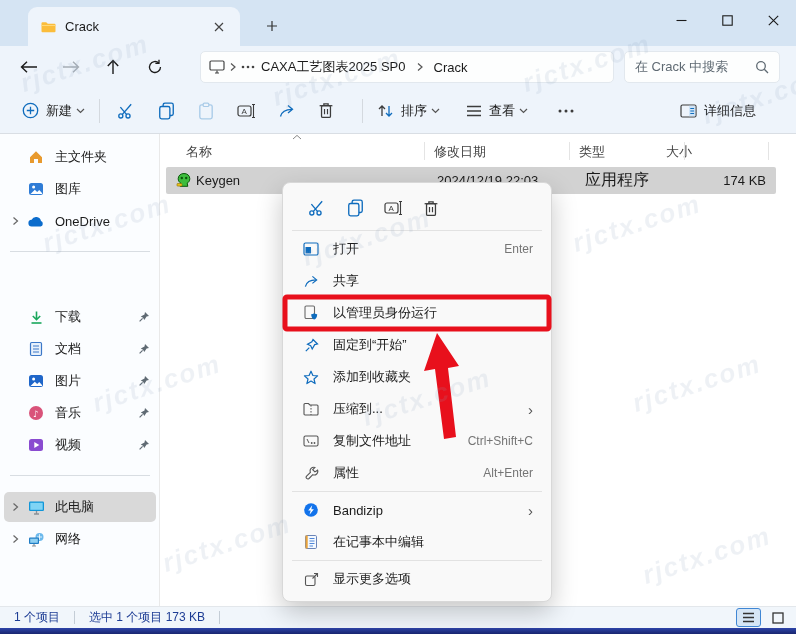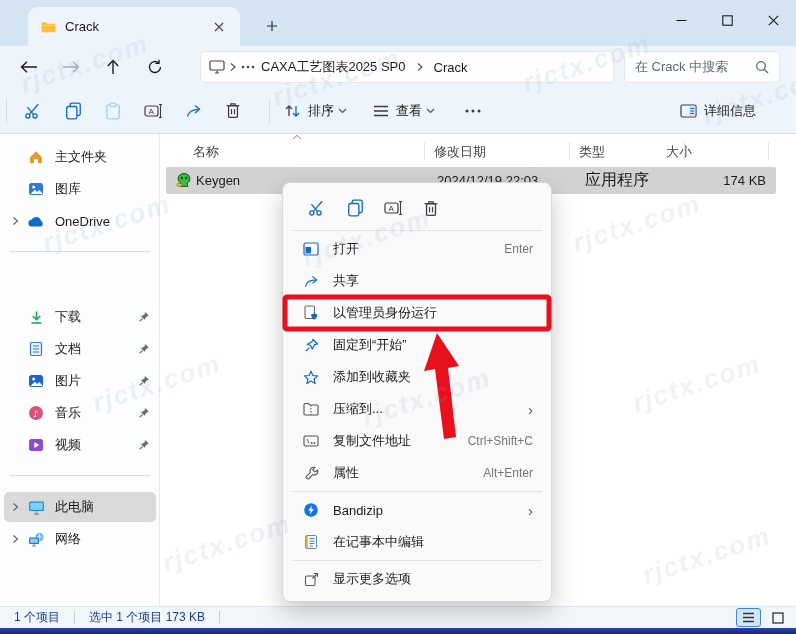--- a/index.html
+++ b/index.html
@@ -195,20 +195,34 @@
       <span>
         <svg width="14" height="14" viewBox="0 0 14 14">
             <circle cx="6" cy="6" r="4.3" fill="none" stroke="#5f6a73" stroke-width="1.3"></circle>
             <path d="M9.3 9.3L13 13" stroke="#5f6a73" stroke-width="1.3"></path>
           </svg>
       </span>
     </div>
   </div>
 
   <div class="toolbar">
+    <div class="tb-group" style="margin-left:14px;">
+      <div class="tb-btn">
+        <span>
+          <svg width="17" height="17" viewBox="0 0 17 17">
+              <circle cx="8.5" cy="8.5" r="7.2" fill="none" stroke="#0f6cbd" stroke-width="1.3"></circle>
+              <path d="M8.5 4.8v7.4M4.8 8.5h7.4" stroke="#0f6cbd" stroke-width="1.3"></path>
+            </svg>
+        </span>
+        <span class="tb-label">新建</span>
+        <svg width="9" height="6" viewBox="0 0 9 6">
+            <path d="M1 1l3.5 3.5L8 1" fill="none" stroke="#555" stroke-width="1.2"></path>
+          </svg>
+      </div>
+    </div>
     <div class="tb-sep"></div>
     <div class="tb-btn tb-icon-btn">
       <svg width="18" height="18" viewBox="0 0 16 16">
           <circle cx="3.4" cy="12.4" r="1.8" fill="none" stroke="#0f6cbd" stroke-width="1.2"></circle>
           <circle cx="9.8" cy="12.4" r="1.8" fill="none" stroke="#0f6cbd" stroke-width="1.2"></circle>
           <path d="M4.6 11.2L12.6 2M8.6 11.2L3 4.6" stroke="#0f6cbd" stroke-width="1.2" fill="none"></path>
         </svg>
     </div>
     <div class="tb-btn tb-icon-btn">
       <svg width="17" height="18" viewBox="0 0 15 16">
@@ -436,21 +450,21 @@
         <span class="s-label">网络</span>
       </div>
     </div>
 
     <div class="filearea">
       <div class="sort-caret">
         <svg width="10" height="6" viewBox="0 0 10 6">
             <path d="M1 5l4-3.6L9 5" fill="none" stroke="#888" stroke-width="1"></path>
           </svg>
       </div>
-      <div class="col-head" style="left:33px;">名称</div>
+      <div class="col-head" style="left:26px;">名称</div>
       <div class="col-head" style="left:274px;">修改日期</div>
       <div class="col-head" style="left:419px;">类型</div>
       <div class="col-head" style="left:506px;">大小</div>
       <div class="col-line" style="left:264px;"></div>
       <div class="col-line" style="left:409px;"></div>
       <div class="col-line" style="left:524px;"></div>
       <div class="col-line" style="left:608px;"></div>
 
       <div class="file-row">
         <span class="f-icon">

